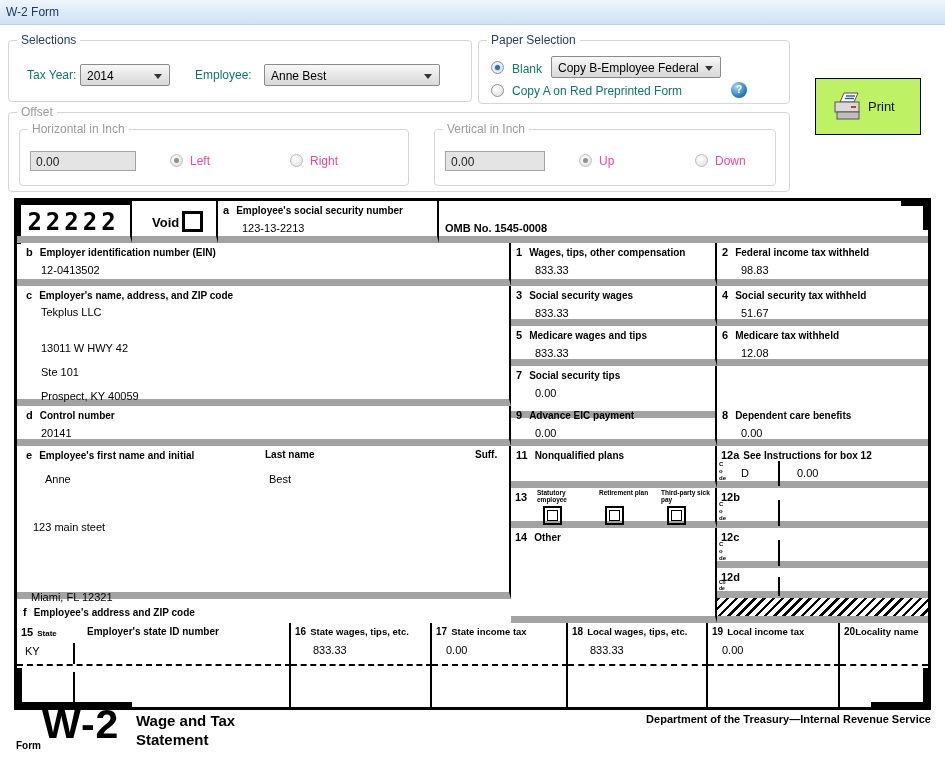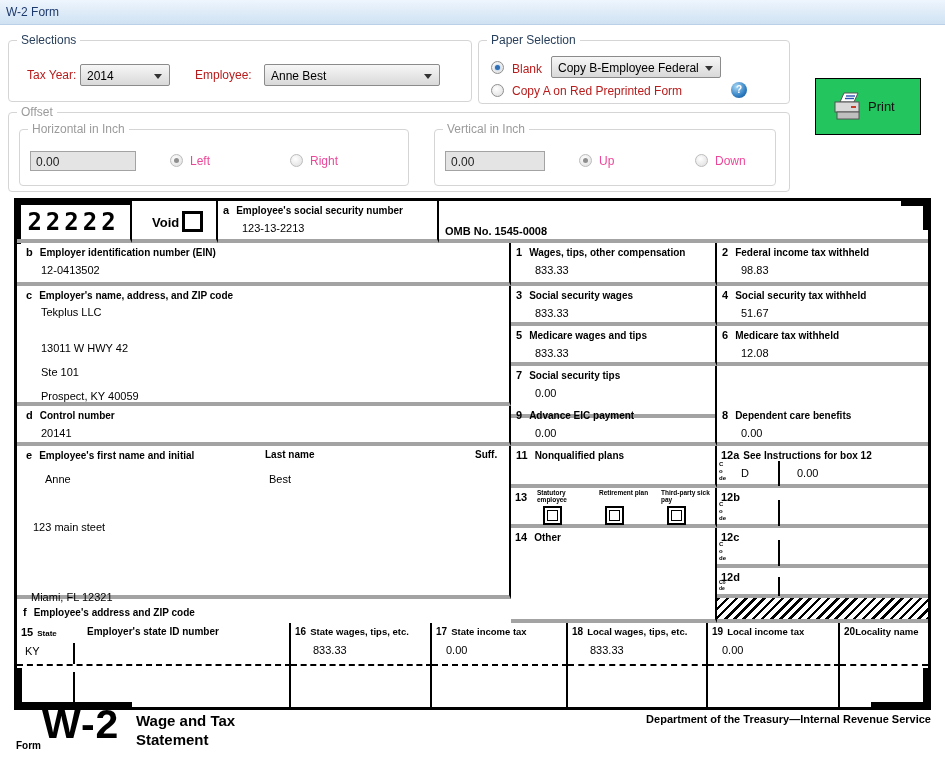--- a/index.html
+++ b/index.html
@@ -9,21 +9,21 @@
   
   .titlebar{position:absolute;left:0;top:0;width:945px;height:24px;
             background:linear-gradient(#eef5fd,#cfe2f3);border-bottom:1px solid #b9d0e8;}
   .titlebar .t{position:absolute;left:6px;top:5px;font-size:12px;color:#1d3a6d;}
 
   
   .group{position:absolute;border:1px solid #d5d5d5;border-radius:4px;background:#fff;}
   .glabel{position:absolute;top:-8px;left:8px;background:#fff;padding:0 4px;
           font-size:12px;color:#29405c;white-space:nowrap;}
   .glabel.dis{color:#9b9b9b;}
-  .lbl{position:absolute;font-size:12px;color:#b91c1c;white-space:nowrap;}
+  .lbl{position:absolute;font-size:12px;color:#0f766e;white-space:nowrap;}
   .lbl.dim{color:#ec4899;}
 
   
   .combo{position:absolute;height:22px;box-sizing:border-box;border:1px solid #8b8b8b;
          border-radius:2px;background:linear-gradient(#f7f7f7,#e9e9e9 45%,#d9d9d9);}
   .combo .cval{position:absolute;left:6px;top:4px;font-size:12px;color:#000;white-space:nowrap;}
   .arrow{position:absolute;right:7px;top:9px;width:0;height:0;
          border-left:4px solid transparent;border-right:4px solid transparent;
          border-top:5px solid #333;}
   .textbox{position:absolute;height:20px;box-sizing:border-box;border:1px solid #a3a3a3;
@@ -32,29 +32,29 @@
   .radio{position:absolute;width:13px;height:13px;box-sizing:border-box;border:1px solid #8f8f8f;
          border-radius:50%;background:radial-gradient(circle at 40% 35%,#fff,#dcdcdc);}
   .radio.checked::after{content:"";position:absolute;left:3px;top:3px;width:5px;height:5px;
          border-radius:50%;background:#2f6fb5;box-shadow:0 0 2px #5d9bd8;}
   .radio.dis{border-color:#bcbcbc;}
   .radio.dis.checked::after{background:#8f8f8f;box-shadow:none;}
   .help{position:absolute;width:16px;height:16px;border-radius:50%;
         background:radial-gradient(circle at 35% 30%,#a8d8f5,#2e7cc1 62%,#174f8c);}
   .help::after{content:"?";position:absolute;left:5px;top:2px;font-size:10px;
         font-weight:bold;color:#fff;}
-  .btn{position:absolute;background:#22c55e;border:1px solid #000;cursor:default;}
+  .btn{position:absolute;background:#bef264;border:1px solid #000;cursor:default;}
   .btn .blabel{position:absolute;left:52px;top:20px;font-size:13px;color:#111;}
   .btn svg{position:absolute;left:12px;top:11px;}
 
   
   .w2{position:absolute;left:14px;top:198px;width:917px;height:512px;box-sizing:border-box;
       border:3px solid #000;background:#fff;color:#000;}
   .cell{position:absolute;box-sizing:border-box;}
-  .b-r{border-right:2px solid #000;} .b-b{border-bottom:4px solid #a3a3a3;}
+  .b-r{border-right:2px solid #000;} .b-b{border-bottom:7px solid #a3a3a3;}
   .b-bd{border-bottom:2px dashed #000;}
   .bxlab{position:absolute;left:5px;top:3px;font-size:10px;font-weight:bold;white-space:nowrap;}
   .bxlab .num{display:inline-block;font-size:11px;margin-right:7px;}
   .bxval{position:absolute;left:24px;top:21px;font-size:11px;}
   .small-val{font-size:11px;position:absolute;}
   .code22{font-family:"DejaVu Sans Mono",monospace;font-weight:bold;font-size:24px;
           letter-spacing:4px;text-align:center;padding-top:7px;}
   .ckbox{position:absolute;box-sizing:border-box;border:3px solid #000;background:#fff;}
   .cb-outer{position:absolute;width:19px;height:19px;box-sizing:border-box;border:2px solid #000;}
   .cb-inner{position:absolute;left:2px;top:2px;width:11px;height:11px;box-sizing:border-box;

